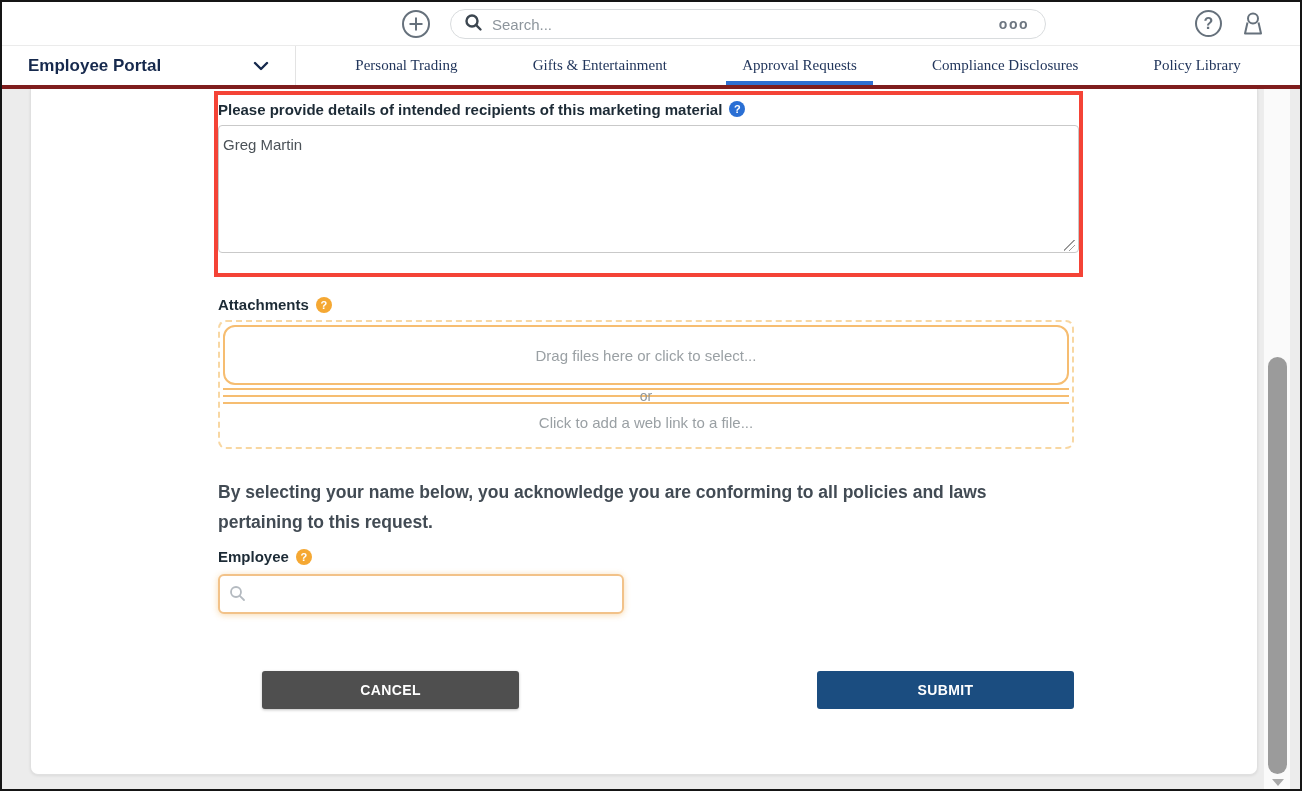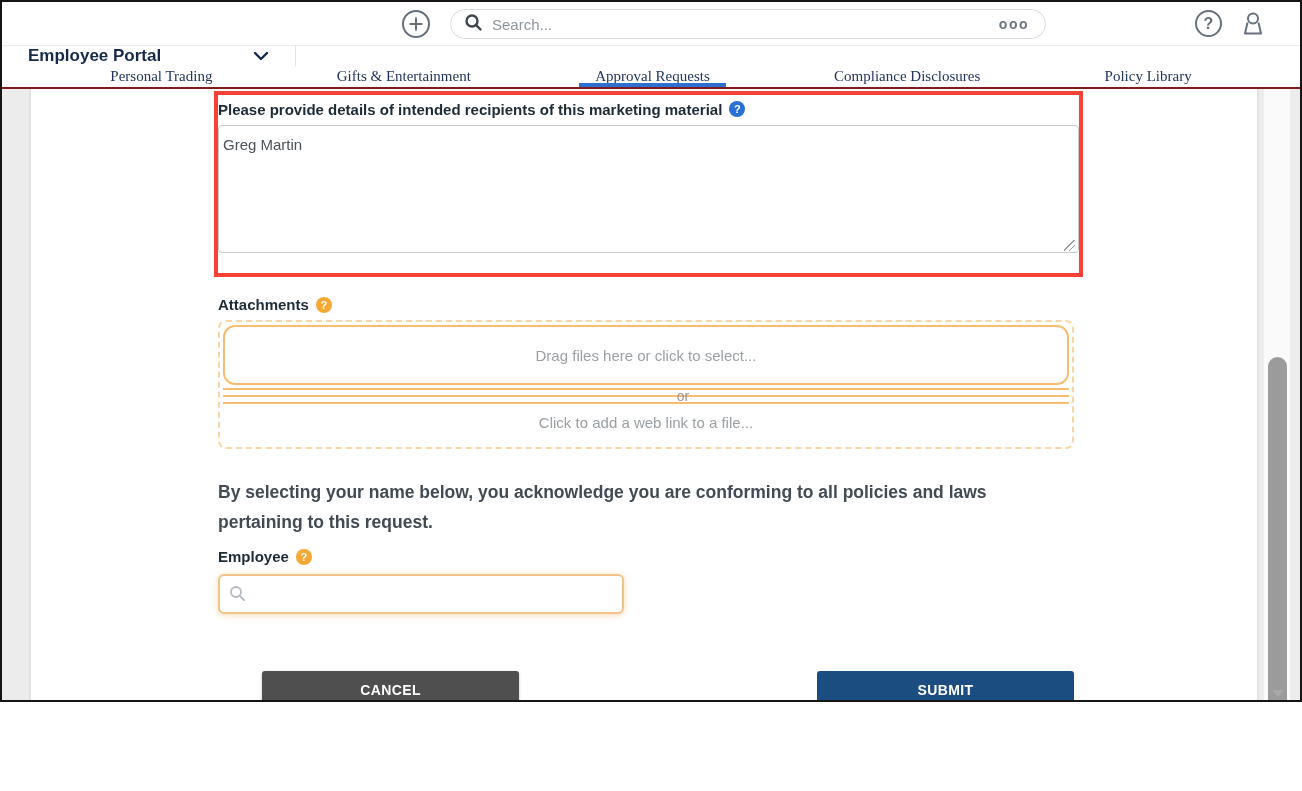--- a/index.html
+++ b/index.html
@@ -1,20 +1,20 @@
 <!DOCTYPE html>
 <html><head>
 <meta charset="utf-8">
 <style>
   * { margin:0; padding:0; box-sizing:border-box; }
   html,body { background:#fff; }
   body { font-family:"Liberation Sans", sans-serif; }
 
   .window {
-    position:relative; width:1302px; height:702px;
+    position:relative; width:1302px; height:791px;
     border:2px solid #151515; background:#4d7c0f; overflow:hidden;
   }
 
   
   .topbar {
     position:absolute; top:0; left:0; right:0; height:44px;
     background:#fff; border-bottom:1px solid #ebebeb;
   }
   .plus-btn { position:absolute; left:399px; top:7px; width:30px; height:30px; cursor:pointer; }
   .search-pill {
@@ -28,24 +28,23 @@
     position:absolute; left:1193px; top:8px; width:27px; height:27px;
     border:2px solid #66717c; border-radius:50%; color:#66717c;
     display:flex; align-items:center; justify-content:center;
     font-size:16px; font-weight:bold; cursor:pointer;
   }
   .user-btn { position:absolute; left:1236px; top:7px; width:30px; height:30px; cursor:pointer; }
 
   
   .navbar {
     position:absolute; top:44px; left:0; right:0; height:43px;
-    background:#fff; border-bottom:2px solid #7f1d1d;
+    background:#fff; border-bottom:4px solid #7f1d1d;
     box-shadow:0 2px 3px rgba(0,0,0,0.06);
     display:flex;
-    flex-direction:column;
   }
   .portal-select {
     width:294px; display:flex; align-items:center;
     padding:0 0 0 26px; border-right:1px solid #e3e3e3; cursor:pointer;
   }
   .portal-select .portal-label {
     font-size:17px; font-weight:bold; color:#16294d; flex:1;
   }
   .portal-select svg { margin-right:26px; }
   .tabs { flex:1; display:flex; justify-content:space-evenly;font-family:Liberation Serif, serif; }
@@ -113,21 +112,21 @@
   .or-row {
     position:relative; height:16px; margin:3px 0;
     border-top:2px solid #f6bd71; border-bottom:2px solid #f6bd71;
   }
   .or-row .or-line {
     position:absolute; left:0; right:0; top:50%; margin-top:-1px;
     border-top:2px solid #f6bd71;
   }
   .or-row .or-text {
     position:absolute; left:50%; top:50%; transform:translate(-50%,-50%);
-    color:#8f979c; font-size:14px; line-height:14px; padding:0 4px;margin-left:37px;
+    color:#8f979c; font-size:14px; line-height:14px; padding:0 4px;
   }
   .linkrow {
     padding:7px 0 13px; text-align:center;
     color:#9aa0a4; font-size:15px; cursor:pointer;
   }
 
   .ack {
     margin-top:28px; width:856px;
     font-size:17.5px; font-weight:bold; color:#424b54; line-height:30px;
   }

